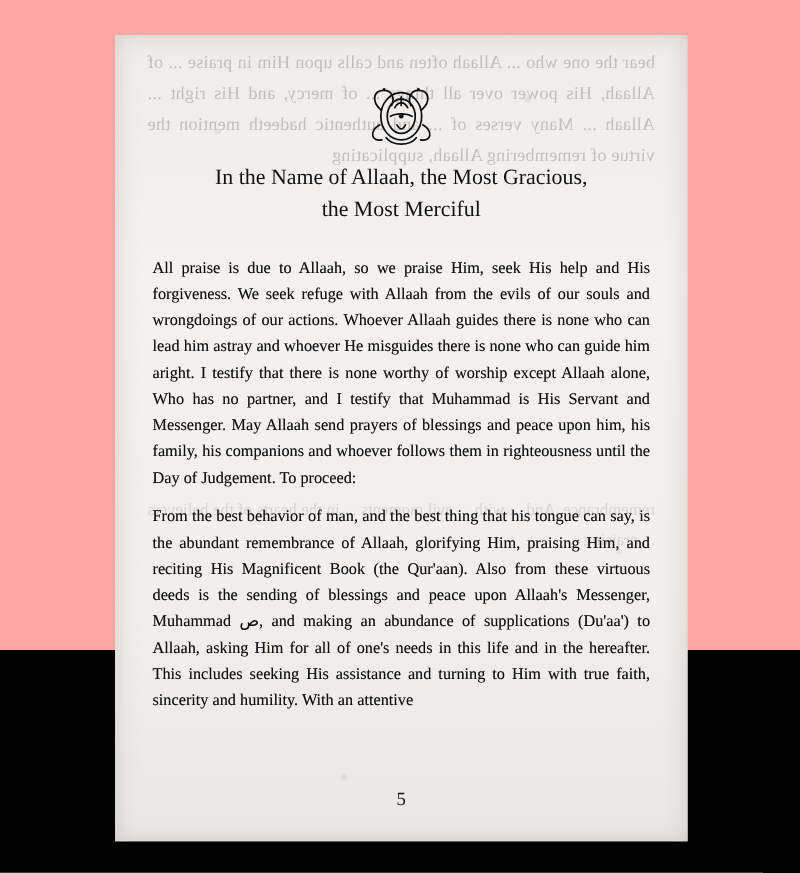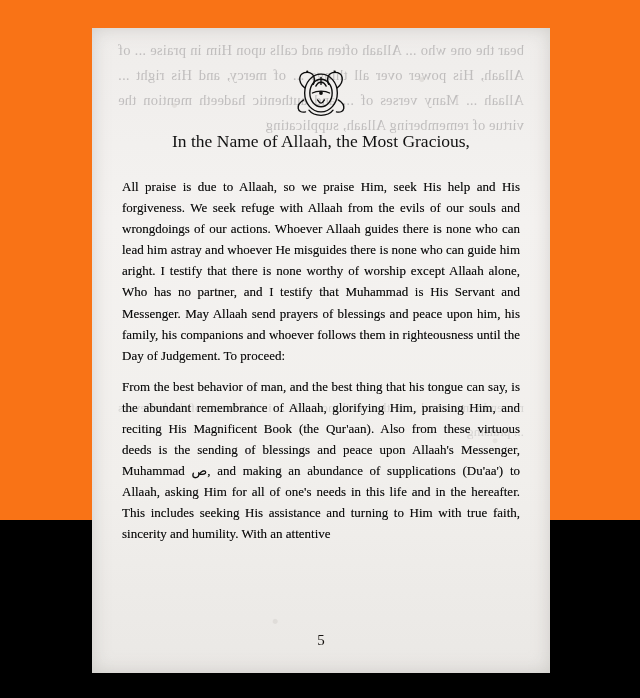--- a/index.html
+++ b/index.html
@@ -10,21 +10,21 @@
   body {
     width: 640px;
     height: 698px;
     overflow: hidden;
     font-family: "Liberation Serif", serif;
   }
   .page-frame {
     position: relative;
     width: 640px;
     height: 520px;
-    background: #f97316;
+    background: #fca5a5;
     text-decoration: underline;
   }
   .page {
     position: absolute;
     left: 92px;
     top: 28px;
     width: 458px;
     height: 645px;
     background: #f2f0ee;
     background-image:
@@ -146,20 +146,21 @@
         </g>
         <g fill="#0d0d0d">
           <circle cx="50" cy="36" r="2.2"></circle>
           <circle cx="34" cy="11" r="1.3"></circle>
           <circle cx="66" cy="11" r="1.3"></circle>
         </g>
       </svg>
 
       <div class="basmala">
         <span>In the Name of Allaah, the Most Gracious,</span>
+        <span class="l2">the Most Merciful</span>
       </div>
 
       <p class="body-text">All praise is due to Allaah, so we praise Him, seek His help and His forgiveness. We seek refuge with Allaah from the evils of our souls and wrongdoings of our actions. Whoever Allaah guides there is none who can lead him astray and whoever He misguides there is none who can guide him aright. I testify that there is none worthy of worship except Allaah alone, Who has no partner, and I testify that Muhammad is His Servant and Messenger. May Allaah send prayers of blessings and peace upon him, his family, his companions and whoever follows them in righteousness until the Day of Judgement. To proceed:</p>
       <p class="body-text">From the best behavior of man, and the best thing that his tongue can say, is the abundant remembrance of Allaah, glorifying Him, praising Him, and reciting His Magnificent Book (the Qur'aan). Also from these virtuous deeds is the sending of blessings and peace upon Allaah's Messenger, Muhammad ص, and making an abundance of supplications (Du'aa') to Allaah, asking Him for all of one's needs in this life and in the hereafter. This includes seeking His assistance and turning to Him with true faith, sincerity and humility. With an attentive</p>
 
     </div>
 
     <div class="page-number">5</div>
   </div>
 </div>

